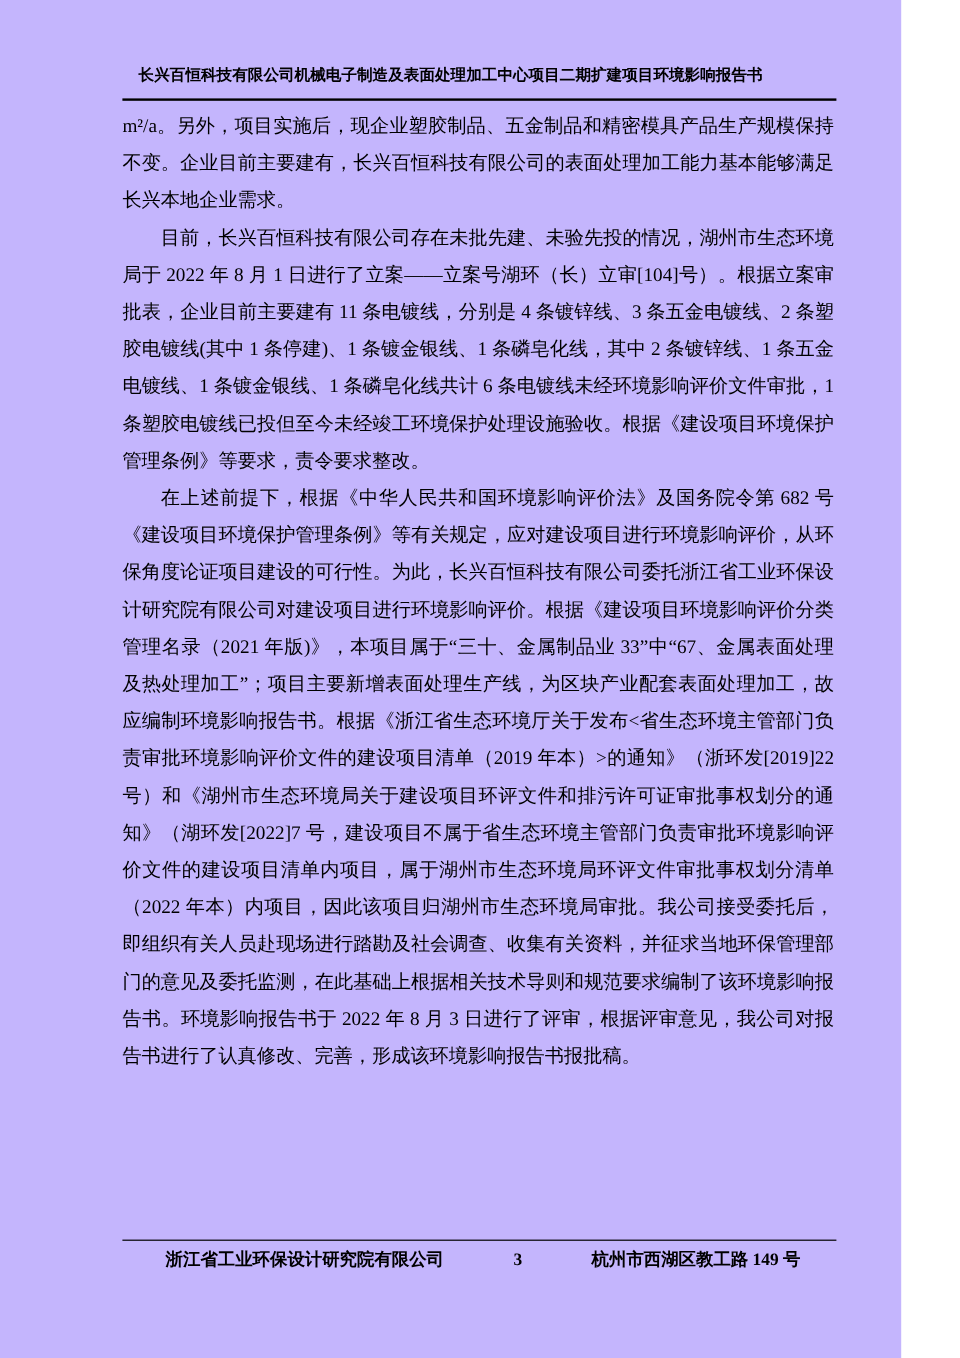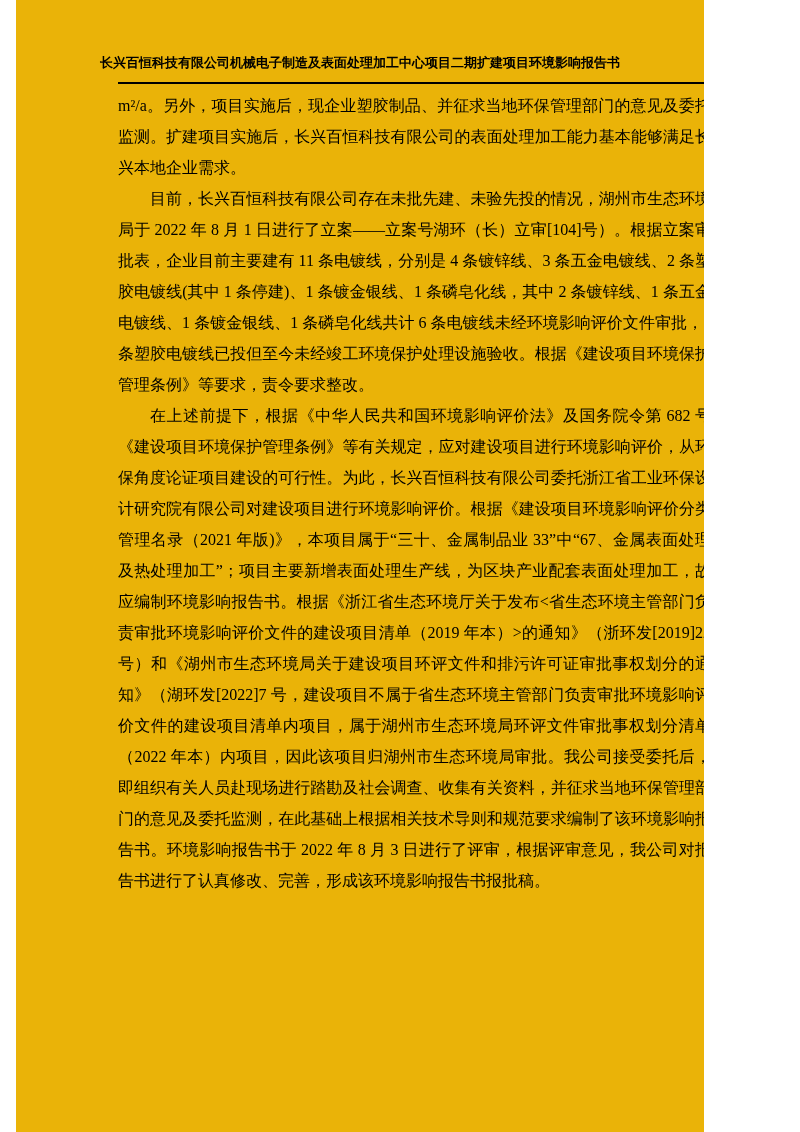--- a/index.html
+++ b/index.html
@@ -3,25 +3,24 @@
 <meta charset="utf-8">
 <style>
   * { margin: 0; padding: 0; box-sizing: border-box; }
   html, body {
     background: #ffffff;
     font-family: "Liberation Serif", "DejaVu Serif", serif;
     color: #000000;
   }
   .page {
     position: relative;
-    width: 688px;
+    width: 751px;
     height: 1132px;
-    background: #eab308;
+    background: #c4b5fd;
     overflow: hidden;
-    margin-left: 16px;
   }
   .header-title {
     position: absolute;
     top: 54px;
     left: 0;
     width: 100%;
     text-align: center;
     font-size: 13px;
     font-weight: bold;
     letter-spacing: 0px;
@@ -70,19 +69,26 @@
 </head>
 <body>
 
 <div class="page">
 
   <div class="header-title">长兴百恒科技有限公司机械电子制造及表面处理加工中心项目二期扩建项目环境影响报告书</div>
 
   <div class="header-rule"></div>
 
   <div class="body-text">
-    <p class="para">m²/a。另外，项目实施后，现企业塑胶制品、并征求当地环保管理部门的意见及委托监测。扩建项目实施后，长兴百恒科技有限公司的表面处理加工能力基本能够满足长兴本地企业需求。</p>
+    <p class="para">m²/a。另外，项目实施后，现企业塑胶制品、五金制品和精密模具产品生产规模保持不变。企业目前主要建有，长兴百恒科技有限公司的表面处理加工能力基本能够满足长兴本地企业需求。</p>
     <p class="para indent">目前，长兴百恒科技有限公司存在未批先建、未验先投的情况，湖州市生态环境局于 2022 年 8 月 1 日进行了立案——立案号湖环（长）立审[104]号）。根据立案审批表，企业目前主要建有 11 条电镀线，分别是 4 条镀锌线、3 条五金电镀线、2 条塑胶电镀线(其中 1 条停建)、1 条镀金银线、1 条磷皂化线，其中 2 条镀锌线、1 条五金电镀线、1 条镀金银线、1 条磷皂化线共计 6 条电镀线未经环境影响评价文件审批，1 条塑胶电镀线已投但至今未经竣工环境保护处理设施验收。根据《建设项目环境保护管理条例》等要求，责令要求整改。</p>
     <p class="para indent">在上述前提下，根据《中华人民共和国环境影响评价法》及国务院令第 682 号《建设项目环境保护管理条例》等有关规定，应对建设项目进行环境影响评价，从环保角度论证项目建设的可行性。为此，长兴百恒科技有限公司委托浙江省工业环保设计研究院有限公司对建设项目进行环境影响评价。根据《建设项目环境影响评价分类管理名录（2021 年版)》，本项目属于“三十、金属制品业 33”中“67、金属表面处理及热处理加工”；项目主要新增表面处理生产线，为区块产业配套表面处理加工，故应编制环境影响报告书。根据《浙江省生态环境厅关于发布&lt;省生态环境主管部门负责审批环境影响评价文件的建设项目清单（2019 年本）&gt;的通知》（浙环发[2019]22 号）和《湖州市生态环境局关于建设项目环评文件和排污许可证审批事权划分的通知》（湖环发[2022]7 号，建设项目不属于省生态环境主管部门负责审批环境影响评价文件的建设项目清单内项目，属于湖州市生态环境局环评文件审批事权划分清单（2022 年本）内项目，因此该项目归湖州市生态环境局审批。我公司接受委托后，即组织有关人员赴现场进行踏勘及社会调查、收集有关资料，并征求当地环保管理部门的意见及委托监测，在此基础上根据相关技术导则和规范要求编制了该环境影响报告书。环境影响报告书于 2022 年 8 月 3 日进行了评审，根据评审意见，我公司对报告书进行了认真修改、完善，形成该环境影响报告书报批稿。</p>
   </div>
 
+  <div class="footer">
+    <div class="footer-row">
+      <span>浙江省工业环保设计研究院有限公司</span>
+      <span>3</span>
+      <span>杭州市西湖区教工路 149 号</span>
+    </div>
+  </div>
 
 </div>
 
 </body></html>

